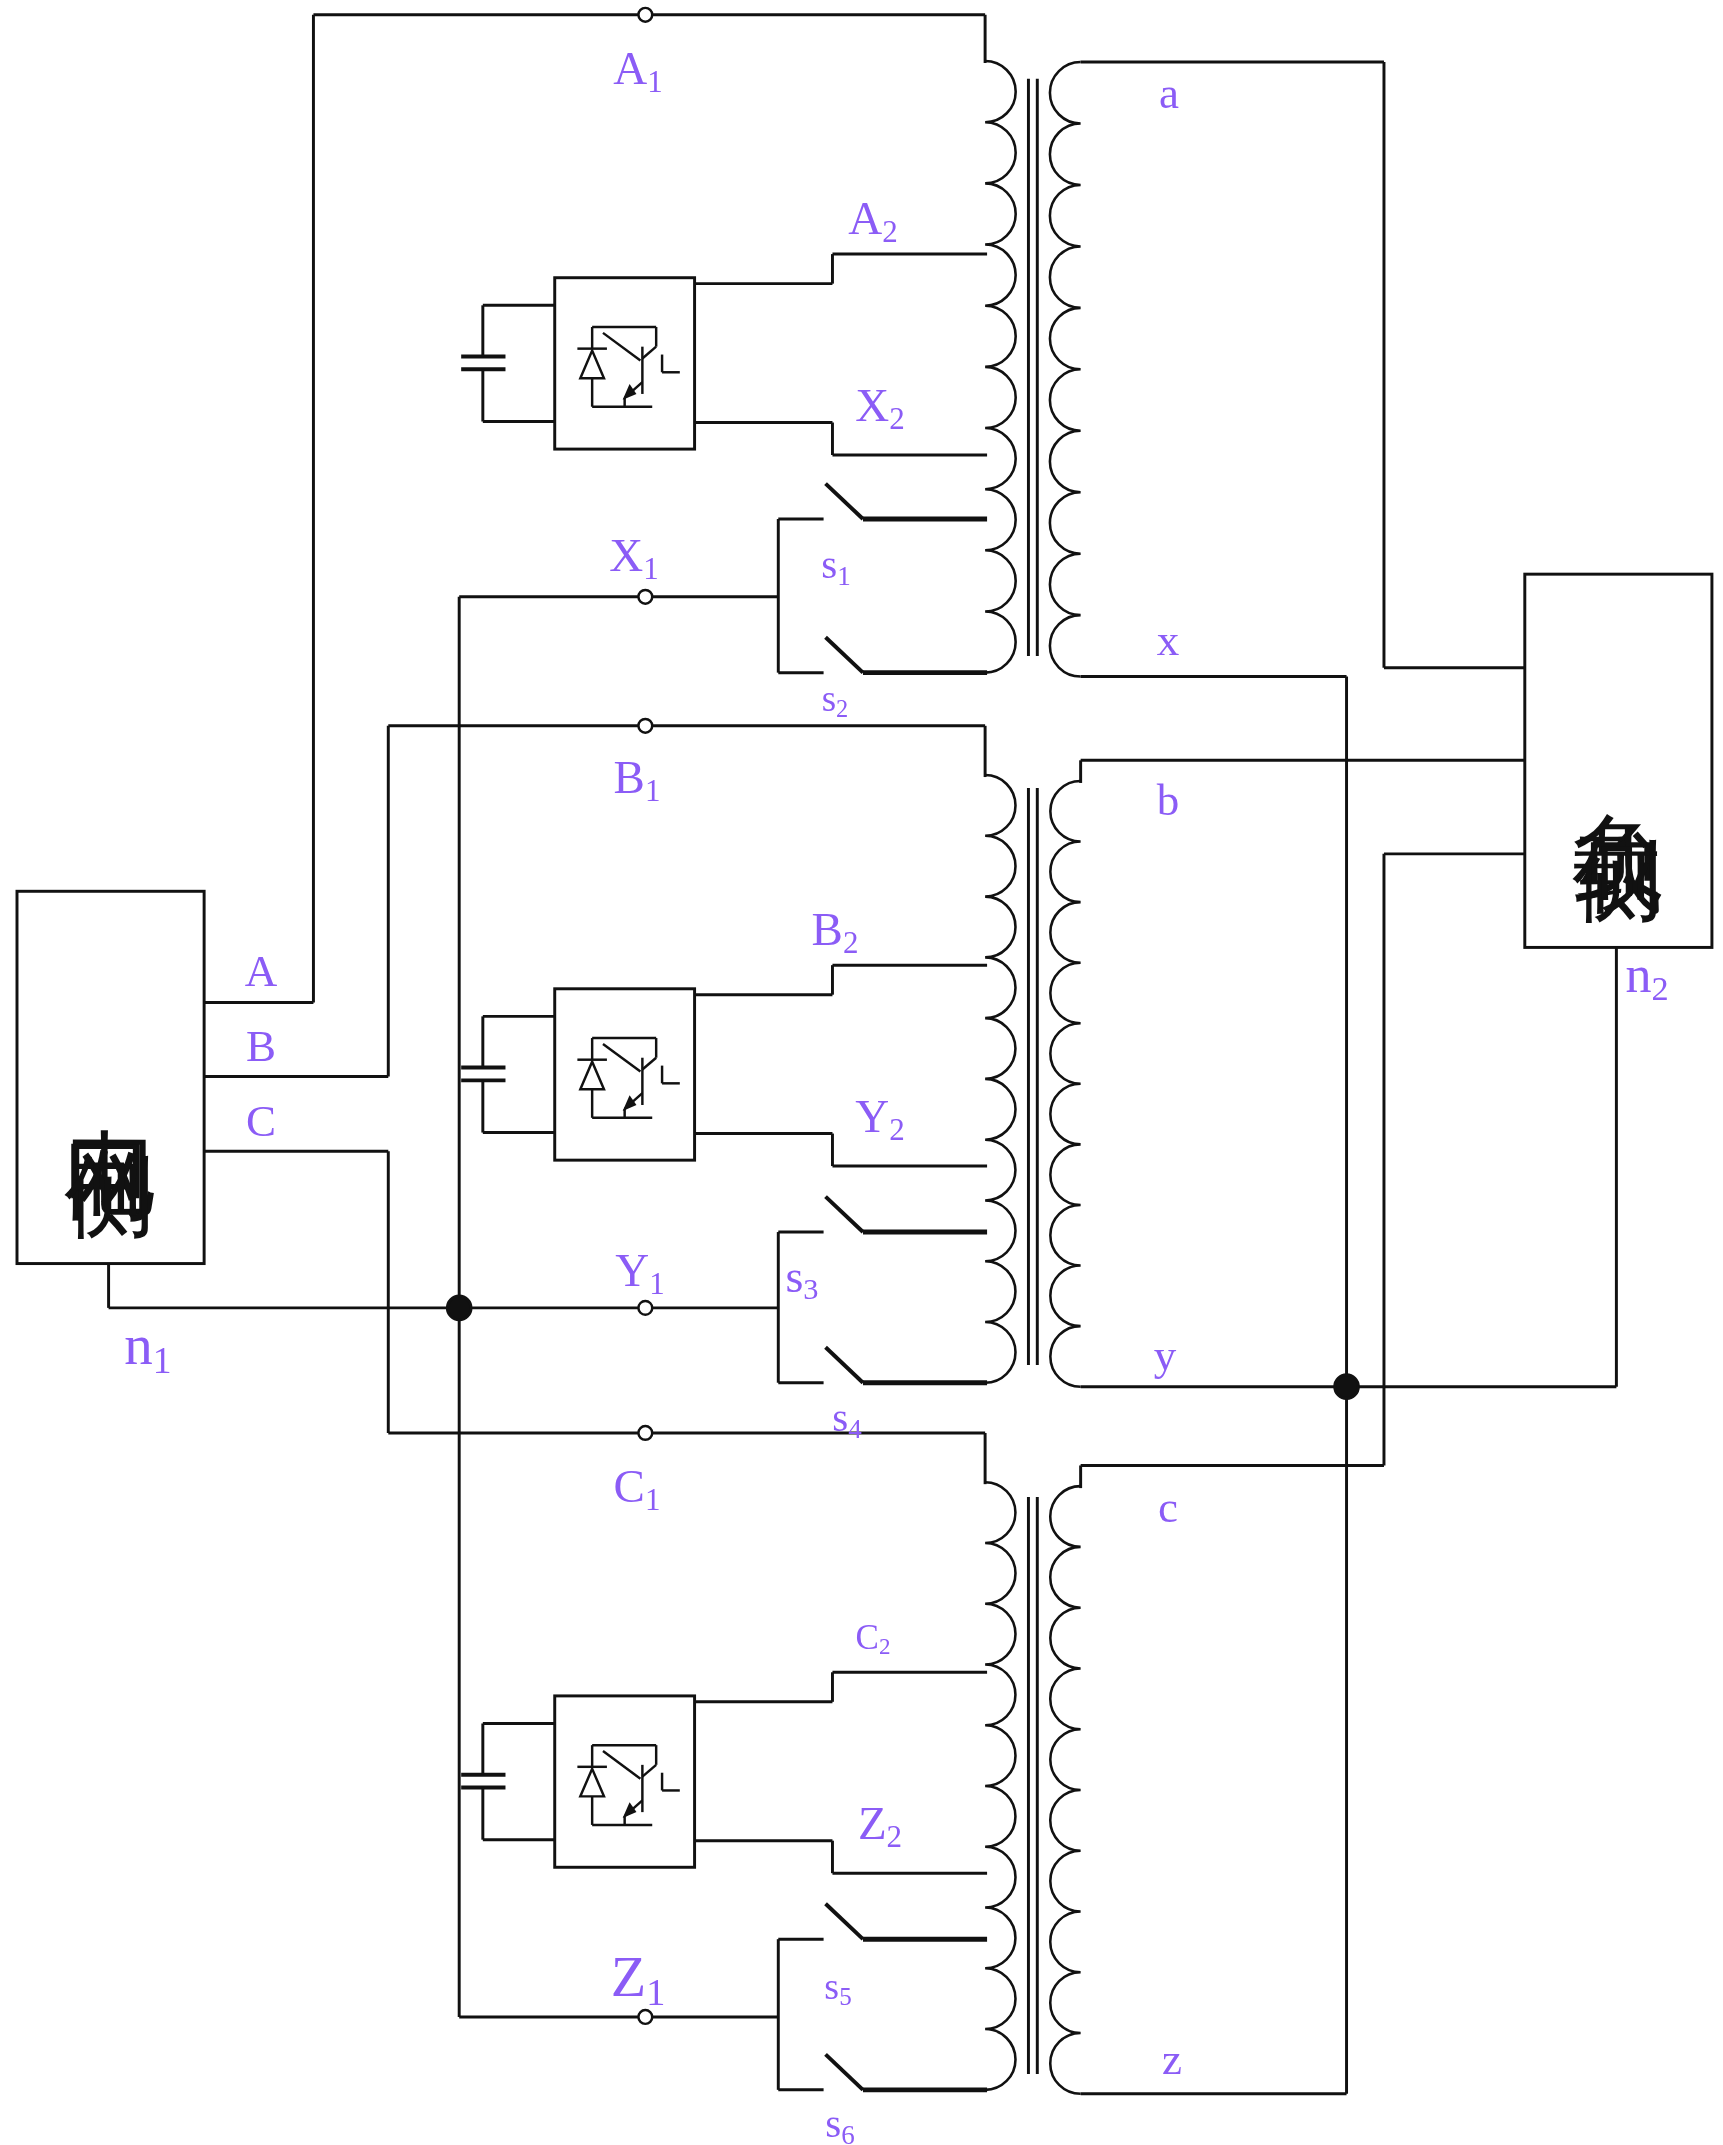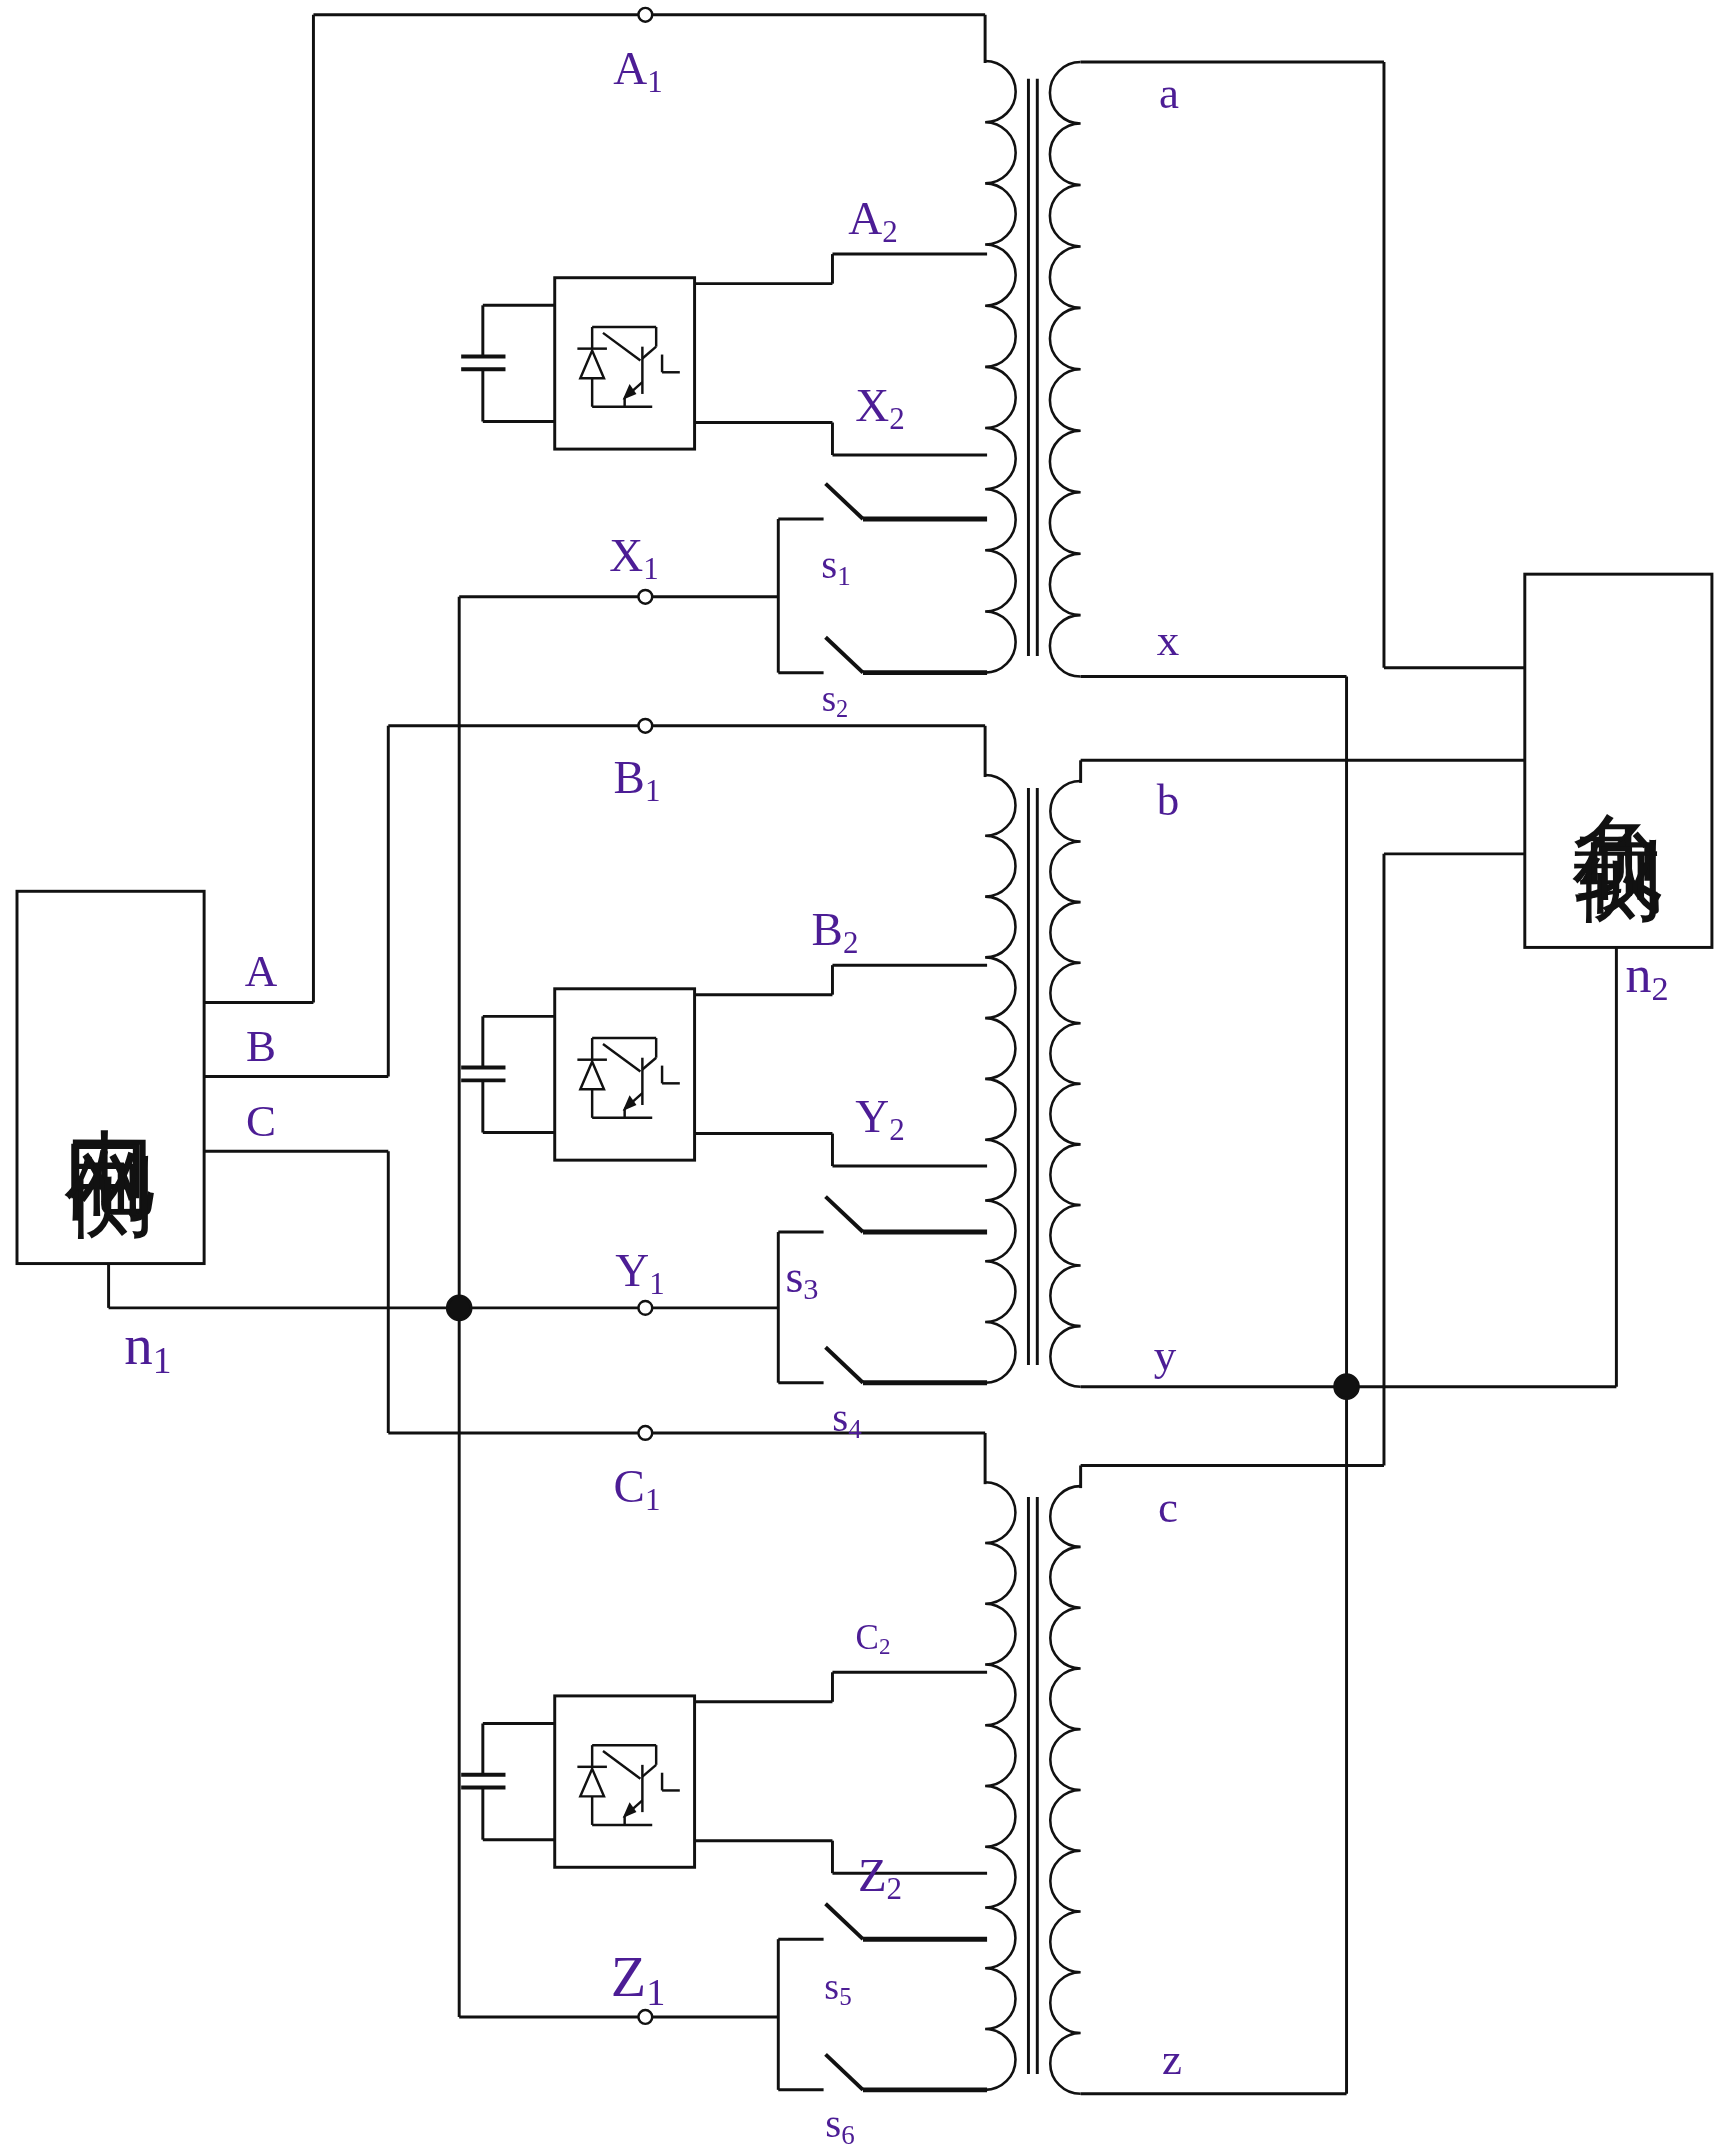--- a/index.html
+++ b/index.html
@@ -1,20 +1,20 @@
 <!DOCTYPE html>
 <html><head>
 <meta charset="utf-8">
 <style>
   html,body{margin:0;padding:0;background:#ffffff;}
   .canvas{position:relative;width:1724px;height:2145px;background:#ffffff;overflow:hidden;
           font-family:"Liberation Serif", "DejaVu Serif", serif;color:#111;}
   svg{position:absolute;left:0;top:0;}
   .lbl{position:absolute;transform:translate(-50%,-50%);white-space:nowrap;
-       font-family:"Liberation Serif", "DejaVu Serif", serif;color:#4c1d95;line-height:1;}
+       font-family:"Liberation Serif", "DejaVu Serif", serif;color:#8b5cf6;line-height:1;}
   .lbl .sub{font-size:66%;vertical-align:-24%;}
   .cjk{position:absolute;transform:translate(-50%,-50%);
        writing-mode:vertical-rl;text-orientation:upright;letter-spacing:13.8px;
        font-family:"Liberation Serif", "DejaVu Serif", serif;color:#111;line-height:1;}
 </style>
 </head>
 <body>
 
 <div class="canvas">
 
@@ -248,21 +248,21 @@
   <div class="lbl" style="left:836px;top:567px;font-size:41px"><span>s</span><span class="sub">1</span></div>
   <div class="lbl" style="left:835px;top:701px;font-size:37px"><span>s</span><span class="sub">2</span></div>
   <div class="lbl" style="left:637px;top:780px;font-size:47px"><span>B</span><span class="sub">1</span></div>
   <div class="lbl" style="left:835px;top:932px;font-size:47px"><span>B</span><span class="sub">2</span></div>
   <div class="lbl" style="left:880px;top:1119px;font-size:47px"><span>Y</span><span class="sub">2</span></div>
   <div class="lbl" style="left:640px;top:1273px;font-size:47px"><span>Y</span><span class="sub">1</span></div>
   <div class="lbl" style="left:802px;top:1279px;font-size:46px"><span>s</span><span class="sub">3</span></div>
   <div class="lbl" style="left:847px;top:1420px;font-size:41px"><span>s</span><span class="sub">4</span></div>
   <div class="lbl" style="left:637px;top:1489px;font-size:47px"><span>C</span><span class="sub">1</span></div>
   <div class="lbl" style="left:873px;top:1639px;font-size:35px"><span>C</span><span class="sub">2</span></div>
-  <div class="lbl" style="left:880px;top:1878px;font-size:47px"><span>Z</span><span class="sub">2</span></div>
+  <div class="lbl" style="left:880px;top:1826px;font-size:47px"><span>Z</span><span class="sub">2</span></div>
   <div class="lbl" style="left:638px;top:1980px;font-size:58px"><span>Z</span><span class="sub">1</span></div>
   <div class="lbl" style="left:838px;top:1988px;font-size:38px"><span>s</span><span class="sub">5</span></div>
   <div class="lbl" style="left:840px;top:2126px;font-size:41px"><span>s</span><span class="sub">6</span></div>
 
   <div class="lbl" style="left:261px;top:971px;font-size:45px"><span>A</span></div>
   <div class="lbl" style="left:261px;top:1046px;font-size:45px"><span>B</span></div>
   <div class="lbl" style="left:261px;top:1121px;font-size:45px"><span>C</span></div>
   <div class="lbl" style="left:148px;top:1348px;font-size:57px"><span>n</span><span class="sub">1</span></div>
   <div class="lbl" style="left:1647px;top:977px;font-size:52px"><span>n</span><span class="sub">2</span></div>
 

